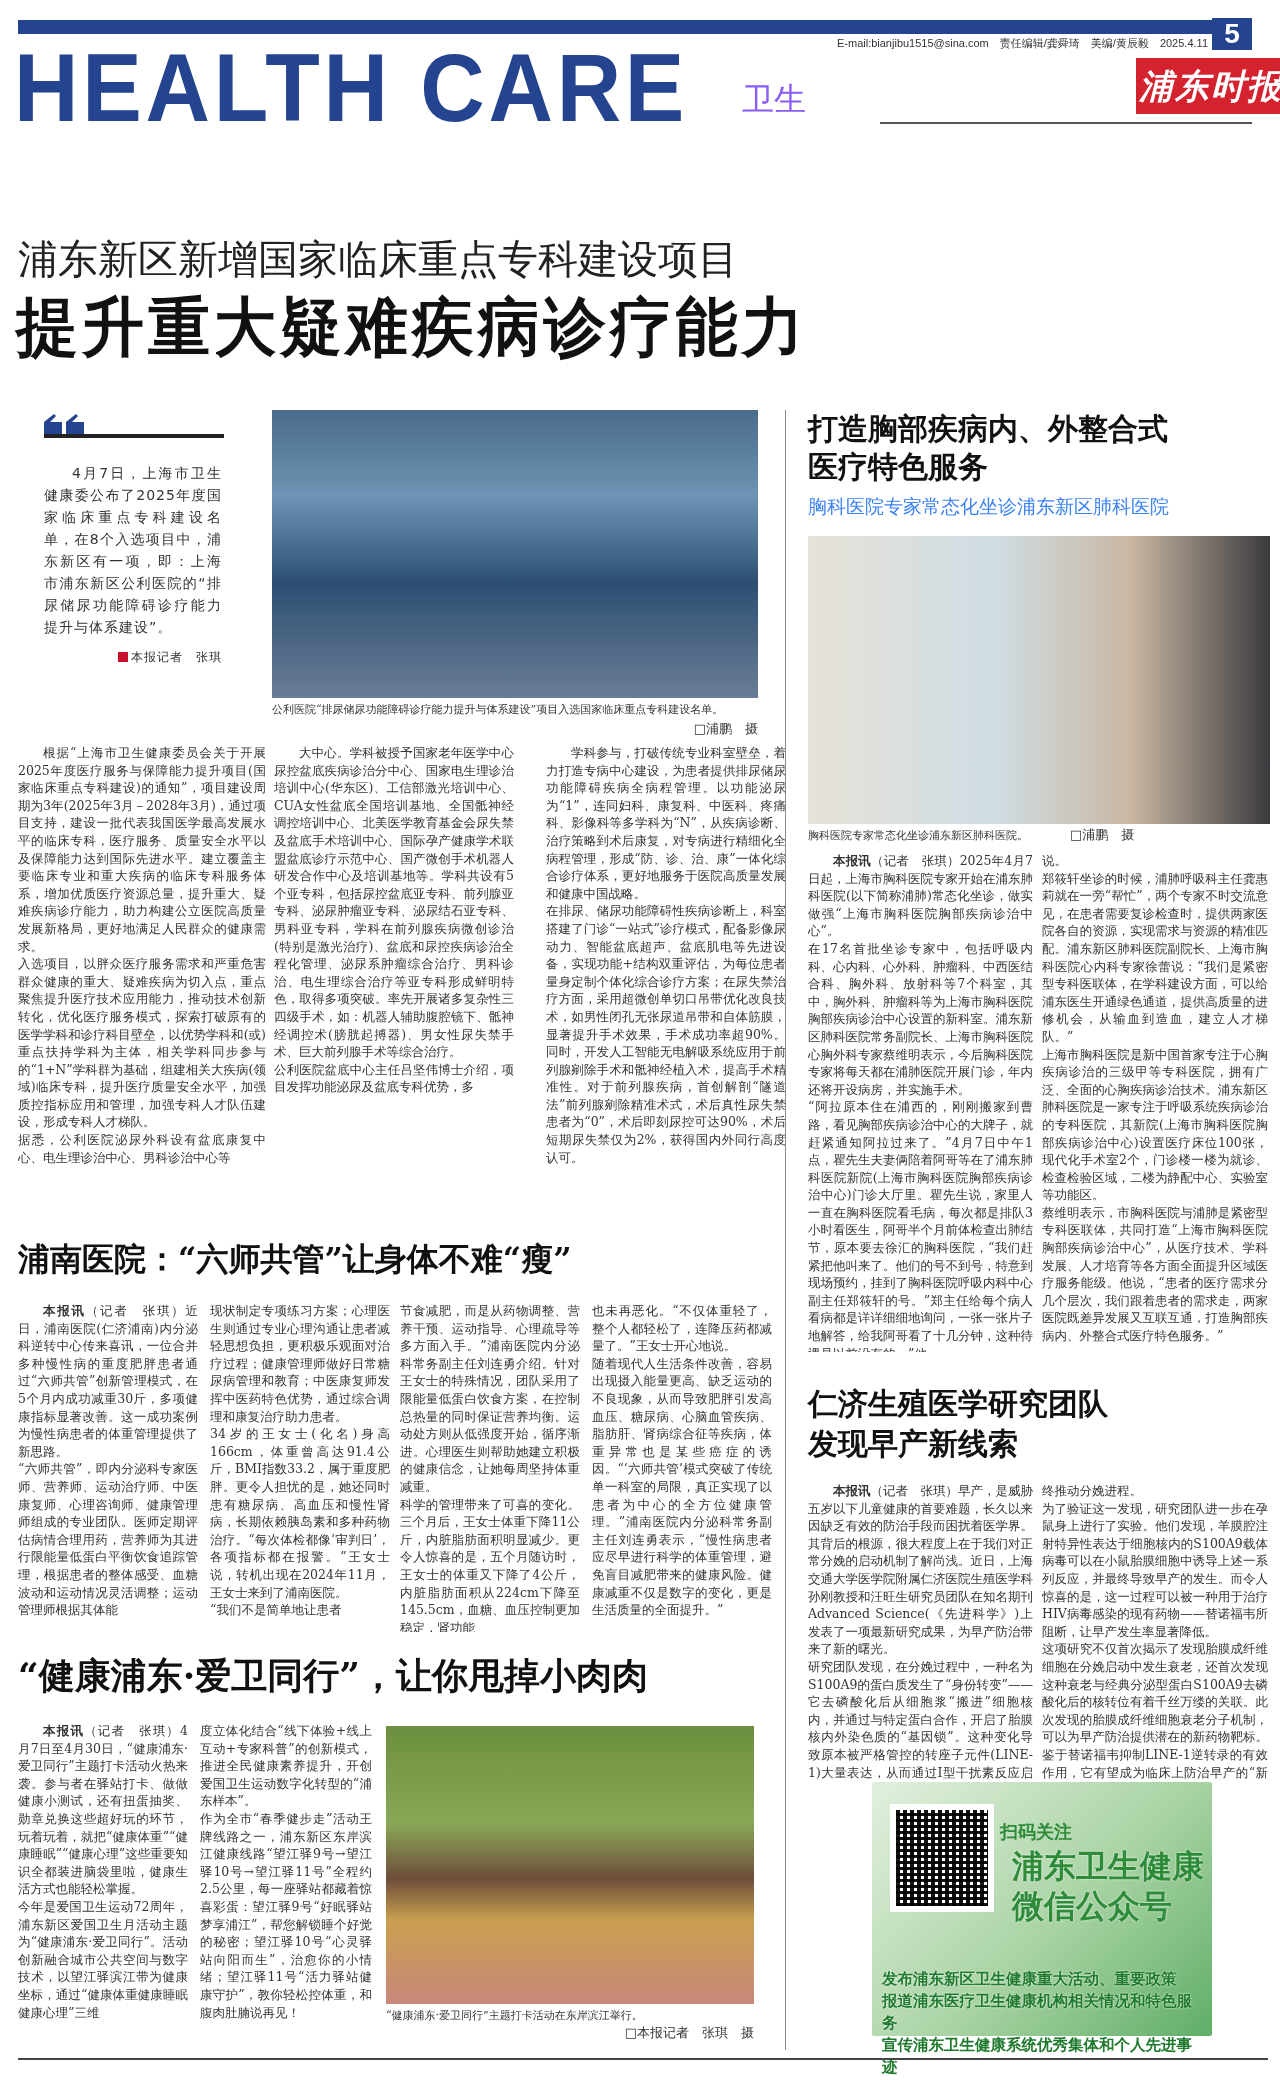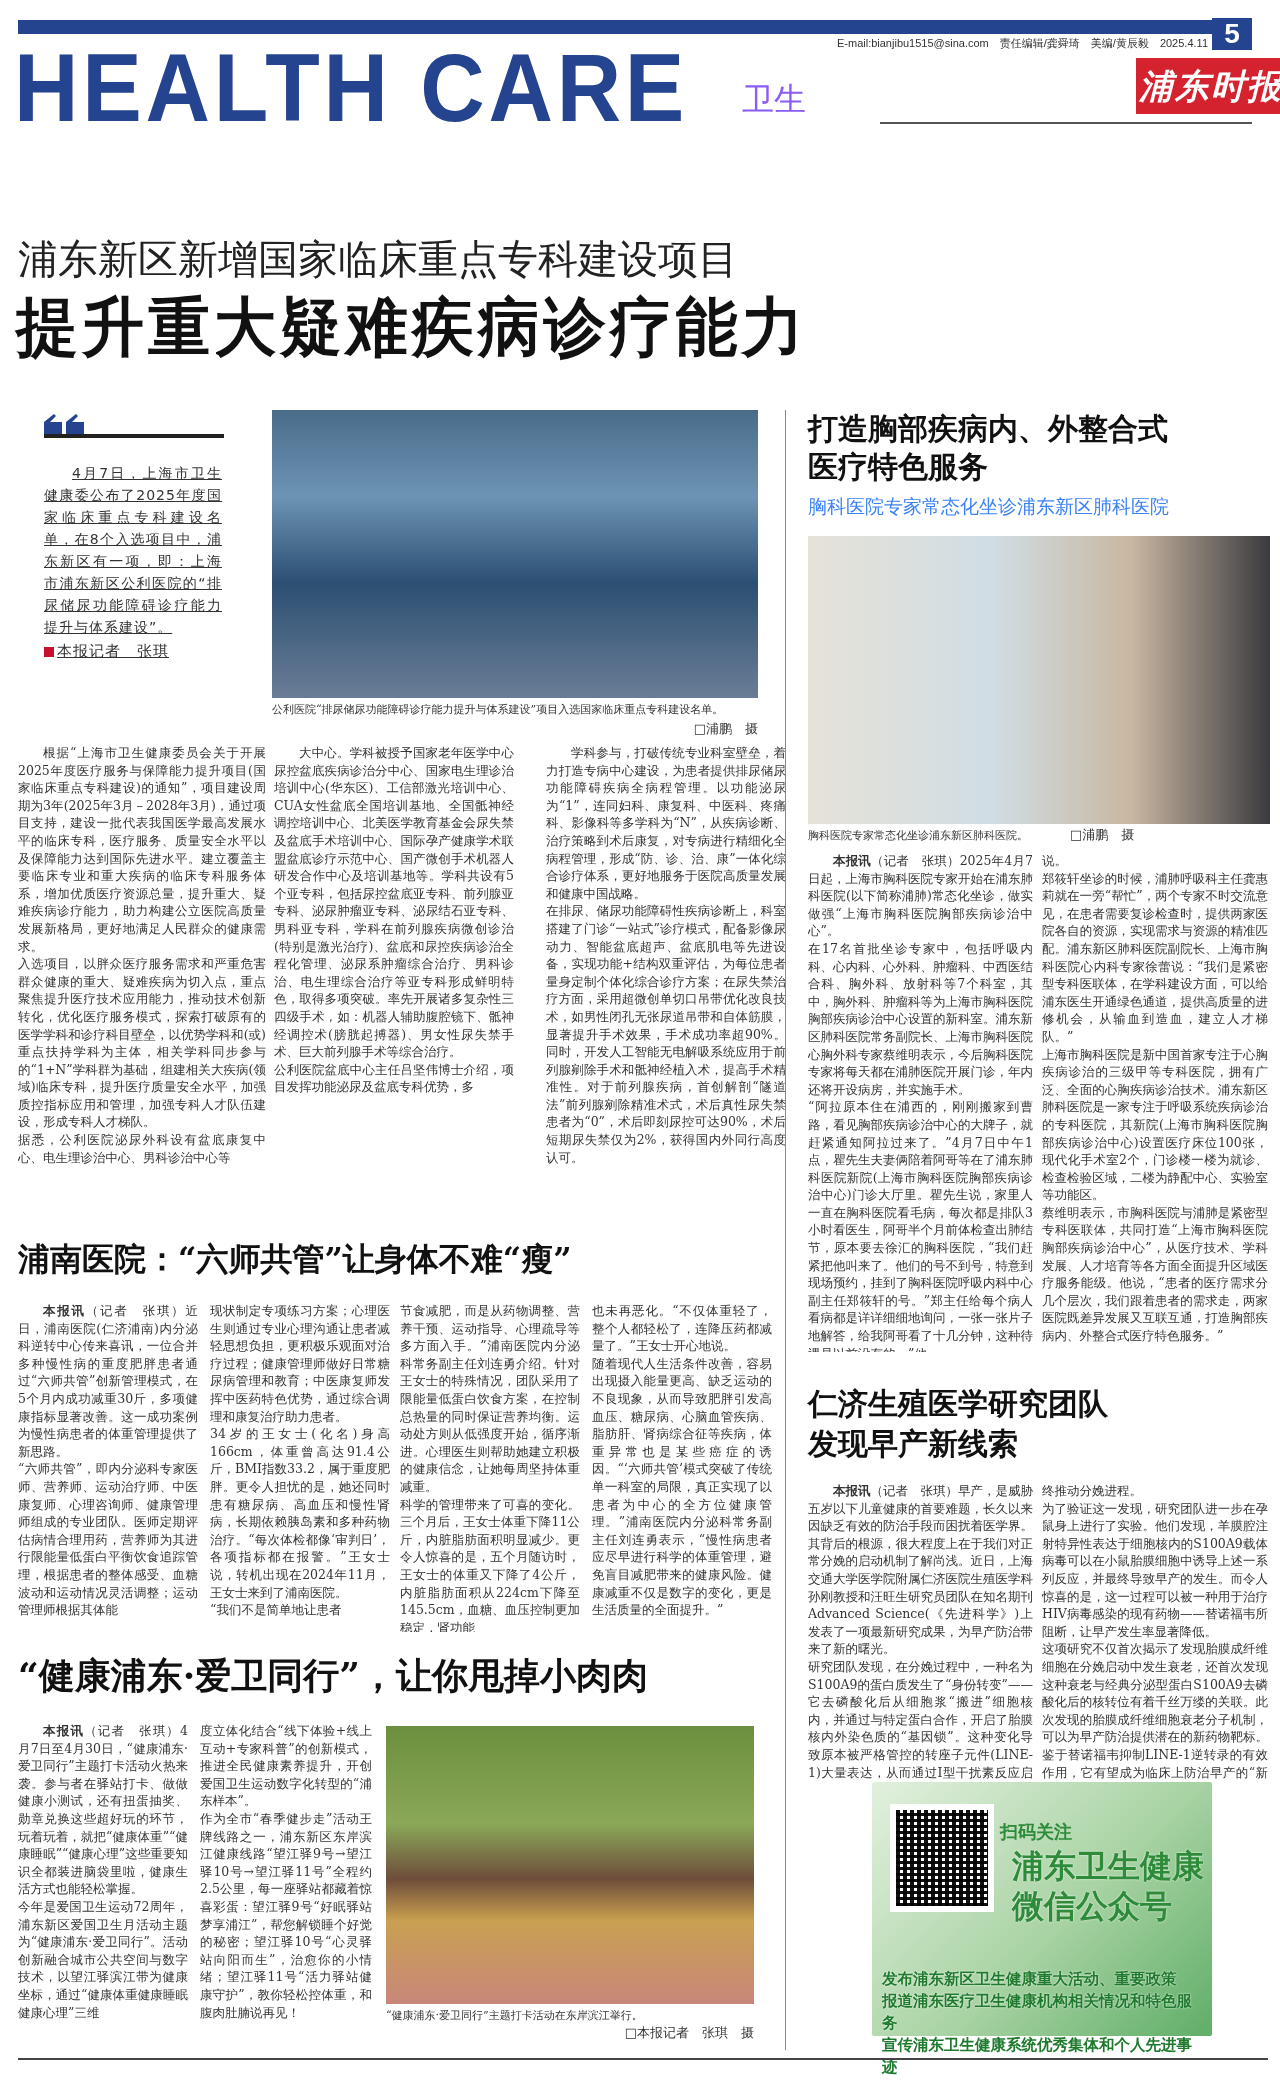--- a/index.html
+++ b/index.html
@@ -9,22 +9,22 @@
   .pagenum { left: 1212px; top: 18px; width: 40px; height: 32px; background: #24448f; color: #fff; font-family: "Liberation Sans", sans-serif; font-weight: bold; font-size: 28px; text-align: center; line-height: 32px; }
   .meta { right: 72px; top: 36px; font-family: "Liberation Sans", sans-serif; font-size: 11px; color: #333; }
   .brand { left: 14px; top: 38px; font-family: "Liberation Sans", sans-serif; font-weight: bold; font-size: 96px; color: #24448f; letter-spacing: 4px; line-height: 100px; transform: scaleX(0.93); transform-origin: left; }
   .section { left: 742px; top: 78px; font-family: "DejaVu Sans", sans-serif; font-size: 32px; color: #8b5cf6; }
   .logo { left: 1103px; top: 58px; width: 150px; height: 56px; background: #d4222f; color: #fff; font-family: "DejaVu Serif", serif; font-weight: bold; font-size: 34px; font-style: italic; text-align: center; line-height: 56px; letter-spacing: 2px; margin-left: 33px; }
   .logo-rule { left: 880px; top: 122px; width: 372px; height: 2px; background: #555; }
   .kicker { left: 18px; top: 232px; font-family: "DejaVu Sans", sans-serif; font-size: 40px; color: #222; }
   .headline { left: 16px; top: 284px; font-family: "DejaVu Serif", serif; font-weight: bold; font-size: 64px; color: #111; letter-spacing: 4px; transform: scaleX(0.97); transform-origin: left; }
   .quote-mark { left: 44px; top: 414px; width: 50px; height: 24px; }
   .quote-rule { left: 44px; top: 434px; width: 180px; height: 4px; background: #222; }
-  .summary { left: 44px; top: 462px; width: 178px; font-family: "DejaVu Sans", sans-serif; font-size: 14px; line-height: 22px; color: #333; text-align: justify; letter-spacing: 1px; text-decoration: underline; }
-  .byline { font-family: "DejaVu Serif", serif; font-size: 15px; text-align: left; margin-top: 2px; }
+  .summary { left: 44px; top: 462px; width: 178px; font-family: "DejaVu Sans", sans-serif; font-size: 14px; line-height: 22px; color: #333; text-align: justify; letter-spacing: 1px; }
+  .byline { font-family: "DejaVu Serif", serif; font-size: 12px; text-align: right; margin-top: 8px; }
   .byline .sq { display: inline-block; width: 10px; height: 10px; background: #c8102e; margin-right: 3px; vertical-align: -1px; }
   .photo { background: #7a8aa8; overflow: hidden; }
   .photo1 { left: 272px; top: 410px; width: 486px; height: 288px; background: linear-gradient(180deg,#4a6c8a 0%,#6d94b4 30%,#2c4f72 60%,#6a7d96 100%); }
   .photo2 { left: 808px; top: 536px; width: 462px; height: 288px; background: linear-gradient(90deg,#e6e2d8 0%,#d0dde4 40%,#c9b7a2 70%,#3b3a3e 100%); }
   .photo3 { left: 386px; top: 1726px; width: 368px; height: 278px; background: linear-gradient(180deg,#6b8f3e 0%,#8aa858 35%,#6e4d3a 55%,#c9a050 70%,#c8877a 100%); }
   .caption { font-family: "DejaVu Serif", serif; font-size: 11px; color: #333; }
   .credit { font-family: "DejaVu Serif", serif; font-size: 13px; color: #333; text-align: right; }
   .body { font-family: "DejaVu Serif", serif; font-size: 12.5px; line-height: 17.6px; color: #333; text-align: justify; overflow: hidden; }
   .body p { text-indent: 2em; }
   .body b { font-family: "DejaVu Sans", sans-serif; font-weight: bold; }

